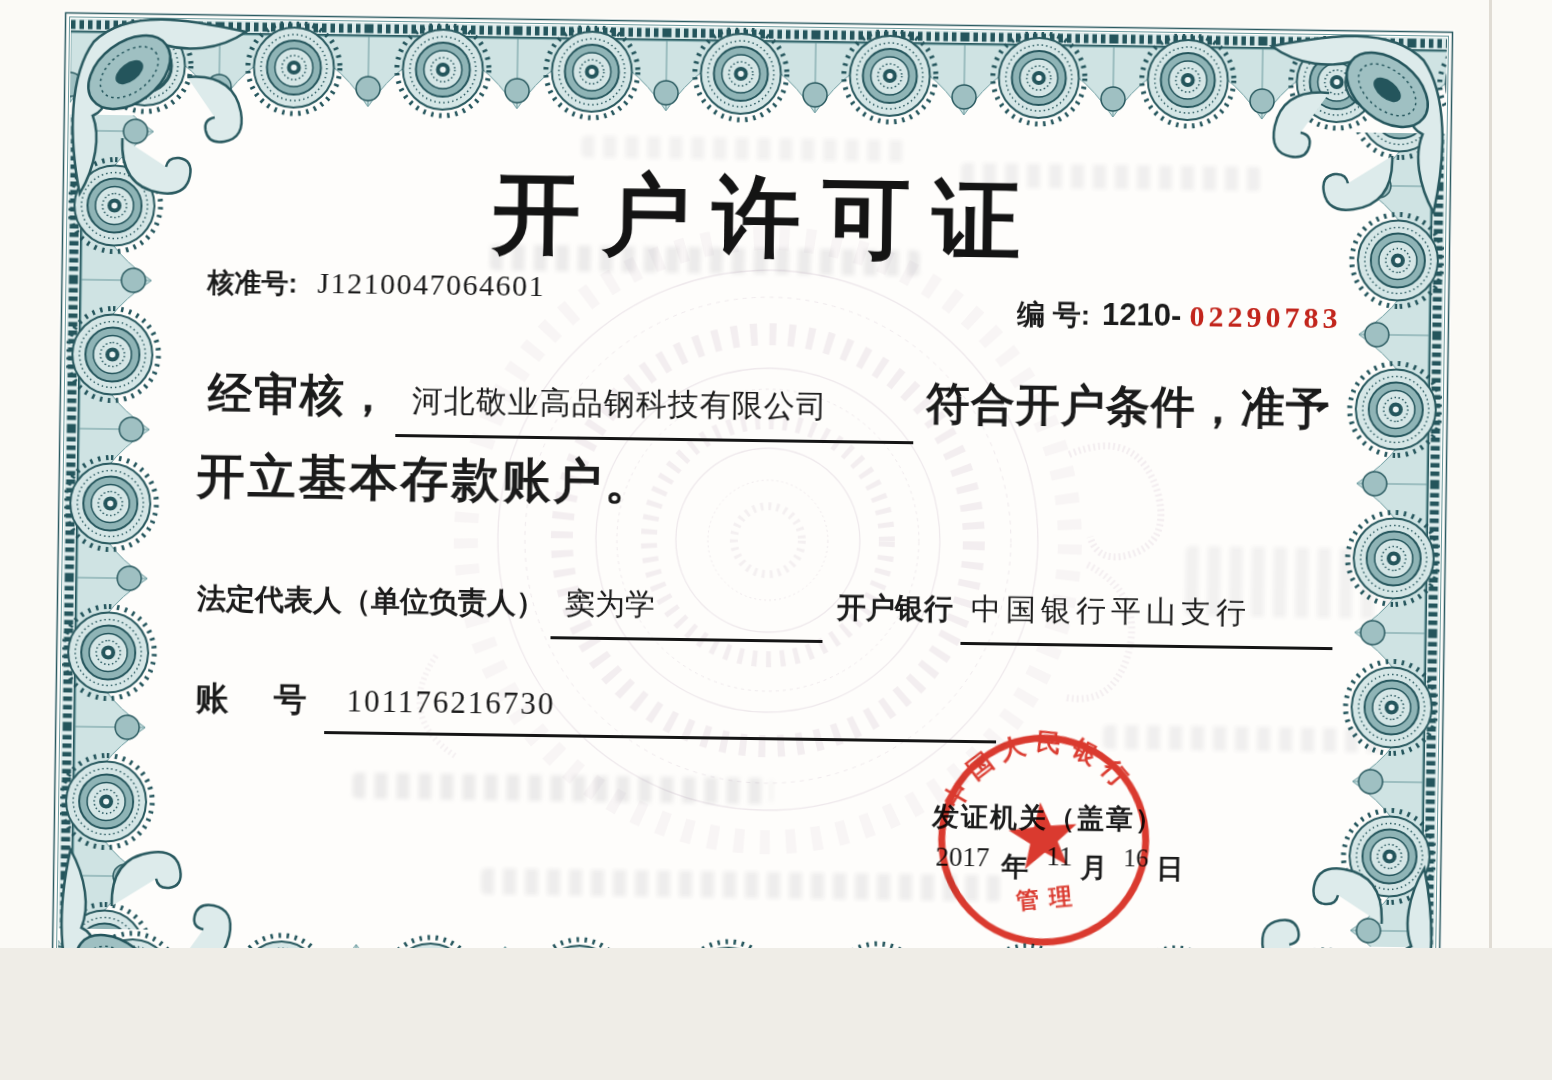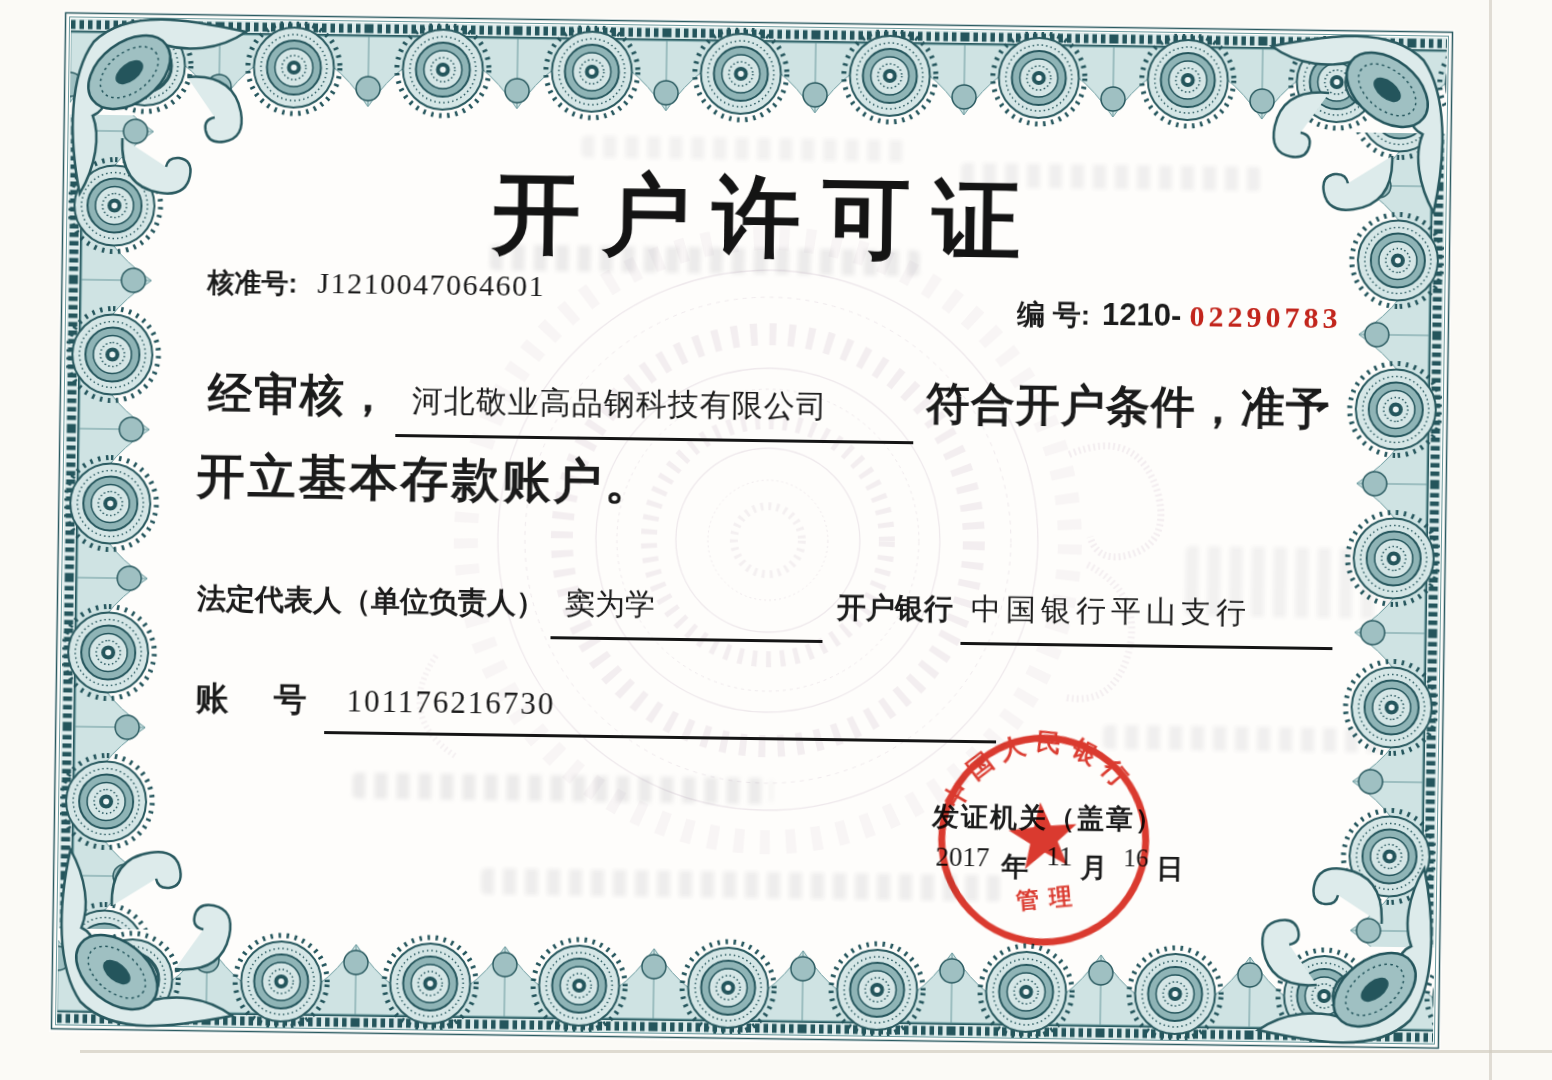--- a/index.html
+++ b/index.html
@@ -1,18 +1,18 @@
 <!DOCTYPE html>
 <html><head>
 <meta charset="utf-8">
 <style>
   * { margin:0; padding:0; box-sizing:border-box; }
   body { width:1552px; height:1080px; overflow:hidden; background:#efede7;
          font-family:"Liberation Sans", sans-serif; }
-  .page { position:relative; width:1552px; height:1080px; background:#fbfaf6; overflow:hidden; }
+  .page { position:relative; width:1552px; height:948px; background:#fbfaf6; overflow:hidden; }
 
   .scan-edge-r { position:absolute; left:1489px; top:0; width:3px; height:1080px;
                  background:#d9d5cc; opacity:.8; }
   .scan-edge-b { position:absolute; left:80px; top:1050px; width:1472px; height:3px;
                  background:#d2ccc1; opacity:.7; }
 
   .cert { position:absolute; left:56px; top:20px; width:1392px; height:1022px;
           background:#fefdfb; transform:rotate(0.8deg); transform-origin:50% 50%; }
 
   svg.border, svg.wm { position:absolute; left:0; top:0; width:100%; height:100%; }

